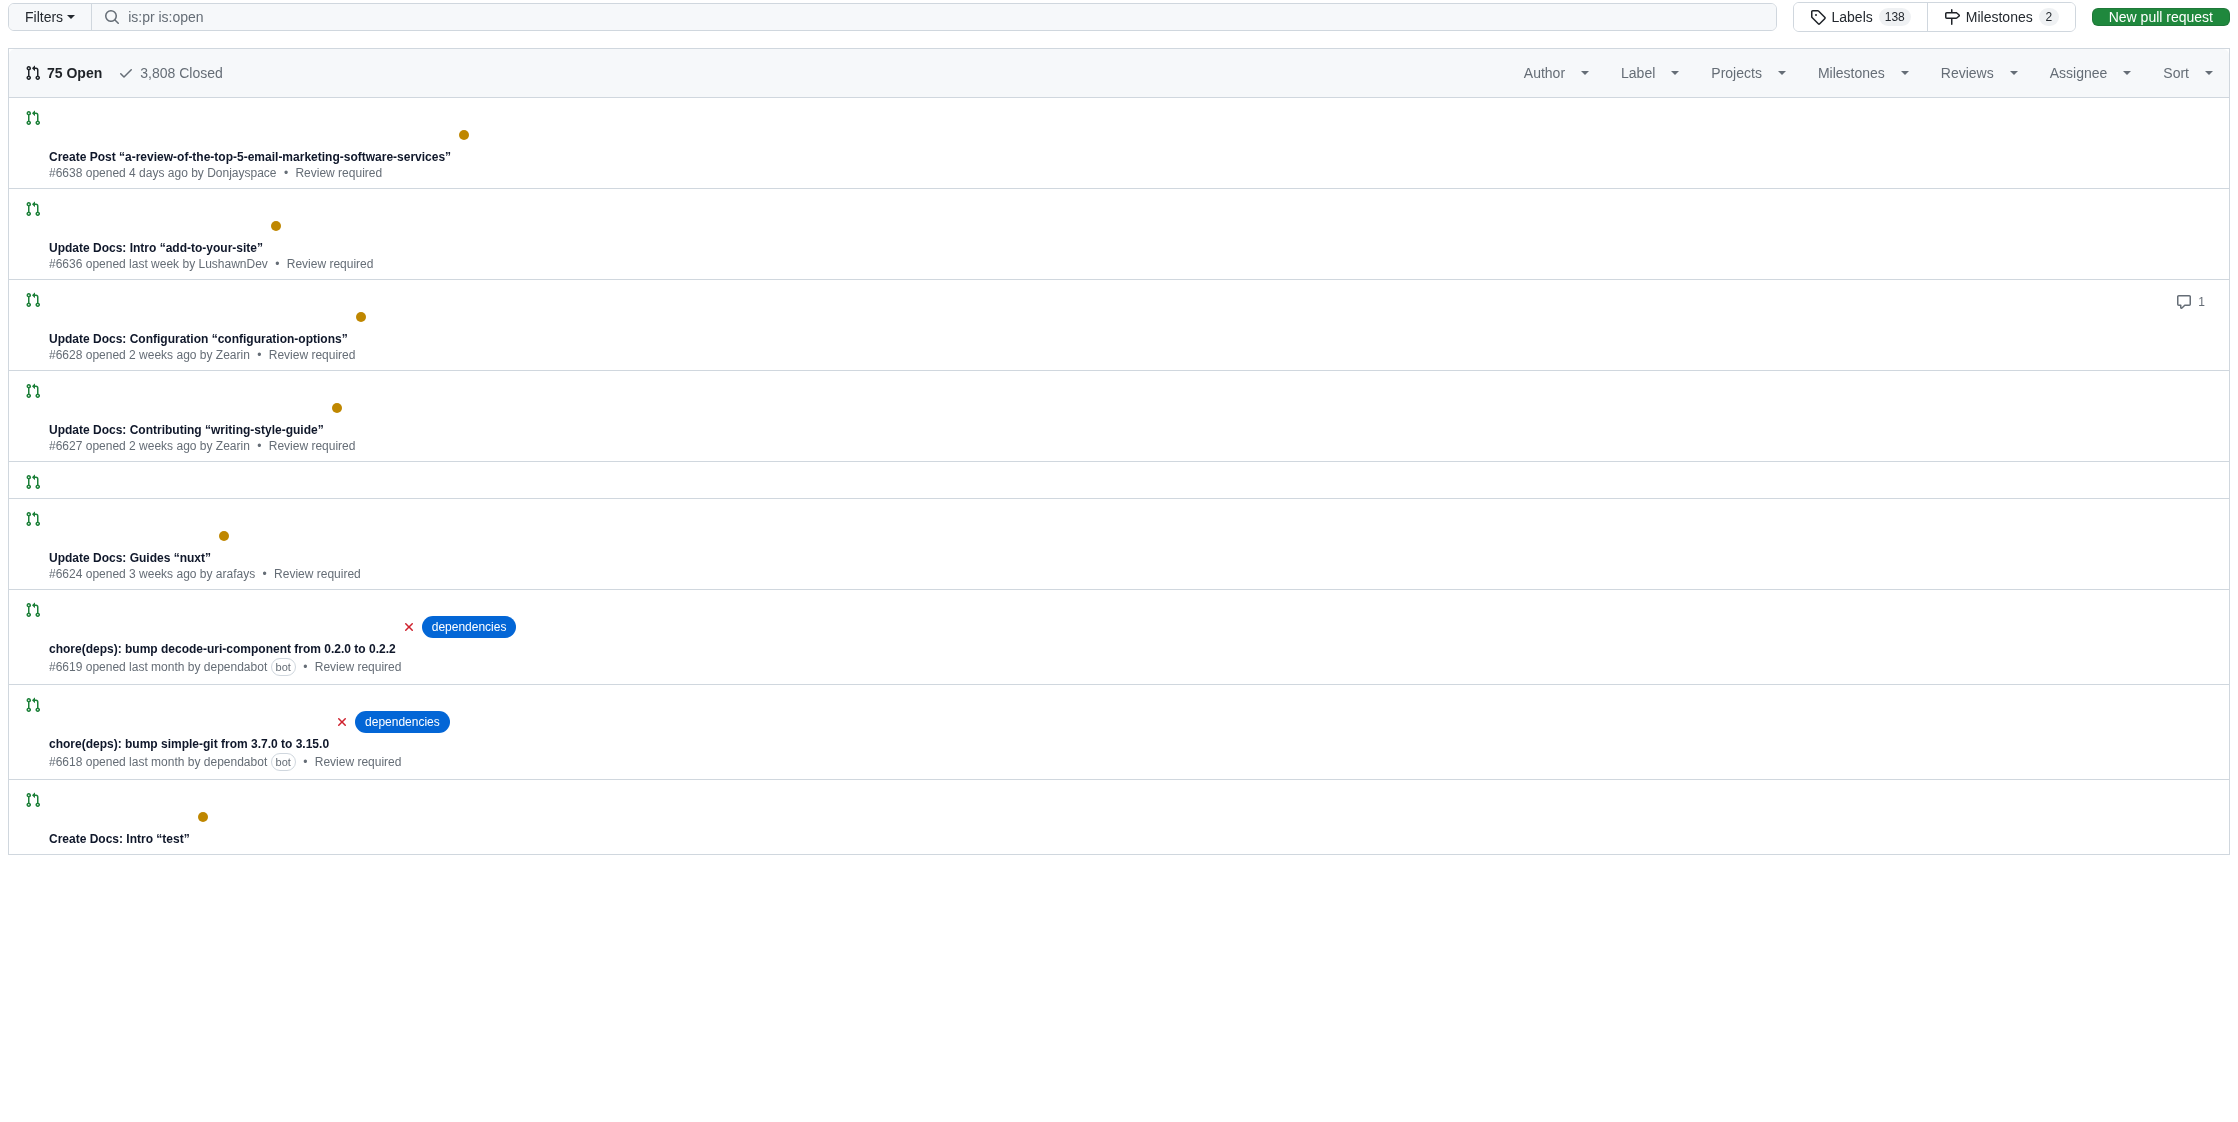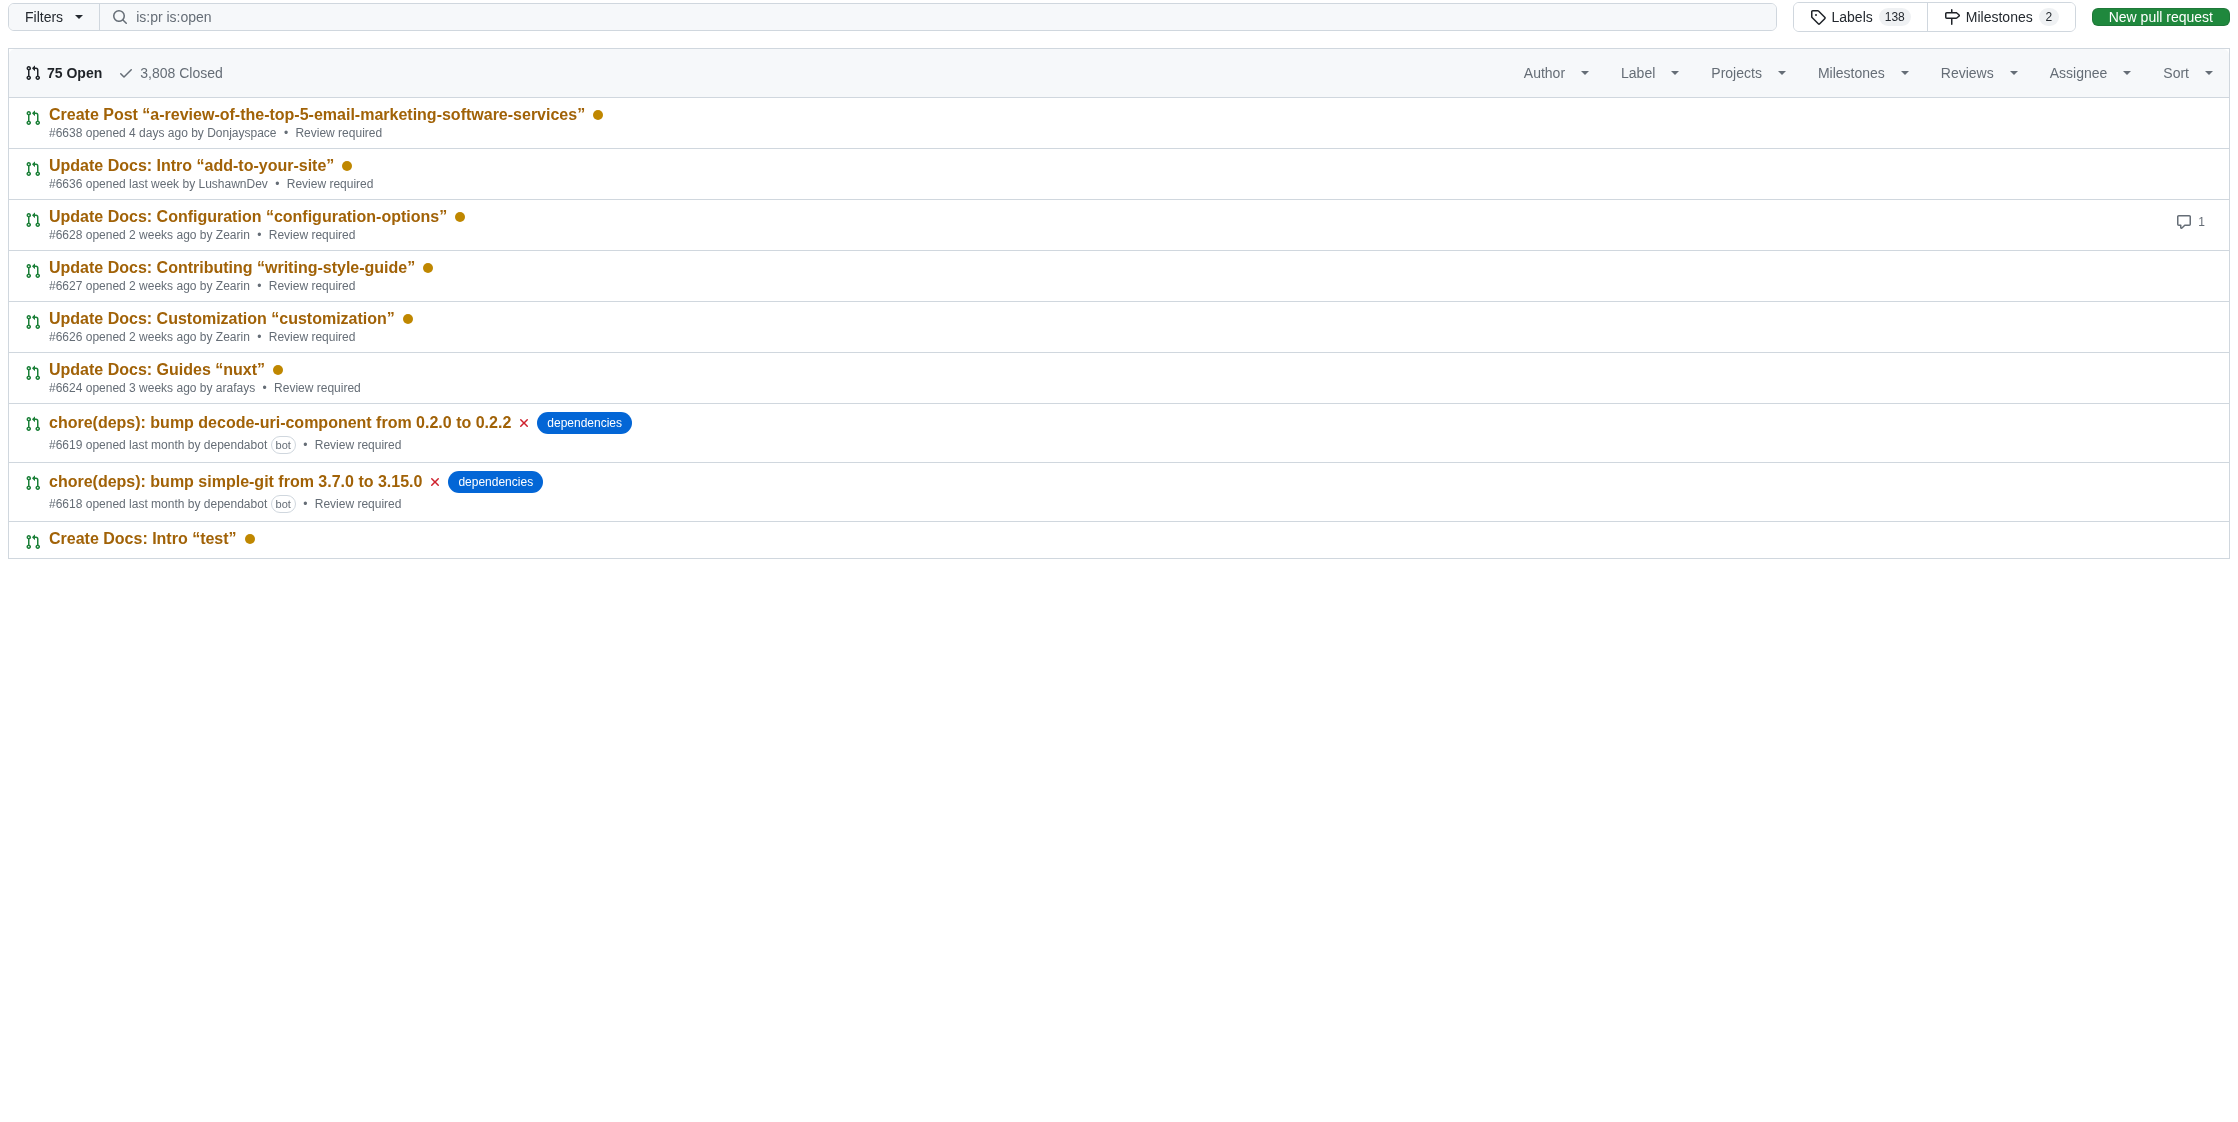--- a/index.html
+++ b/index.html
@@ -20,21 +20,21 @@
     .filter-search-group {
       display: flex;
       flex: 1;
       border: 1px solid #d0d7de;
       border-radius: 6px;
       overflow: hidden;
     }
     .filters-btn {
       display: flex;
       align-items: center;
-      gap: 12px;
+      gap: 4px;
       padding: 5px 16px;
       background: #f6f8fa;
       border: none;
       border-right: 1px solid #d0d7de;
       cursor: pointer;
       font-size: 14px;
       font-weight: 500;
       color: #24292f;
     }
     .search-container {
@@ -124,22 +124,22 @@
     }
     .row {
       display: flex; align-items: flex-start; gap: 8px;
       padding: 8px 16px; border-bottom: 1px solid #d0d7de;
     }
     .row:last-child { border-bottom: none; }
     .row-icon { flex-shrink: 0; margin-top: 4px; }
     .row-content { flex: 1; }
     .row-title-line { display: flex; align-items: center; gap: 6px; flex-wrap: wrap; }
     .row-title {
-      font-size: 16px; font-weight: 600; color: #a16207;
-      text-decoration: none; cursor: pointer;
+      font-size: 12px; font-weight: 600; color: #0f172a;
+      text-decoration: none; cursor: pointer; margin-top: 44px;
     }
     .status-dot {
       display: inline-flex; align-items: center; justify-content: center;
       width: 14px; height: 14px;
     }
     .label-pill {
       display: inline-block;
       padding: 0 10px;
       font-size: 12px;
       font-weight: 500;
@@ -322,31 +322,20 @@
               </svg>
             </span>
           </div>
           <div class="row-meta"><span>#6627</span> <span>opened 2 weeks ago by</span> <a>Zearin</a> <span class="sep">•</span> <span>Review required</span></div>
         </div>
       </div>
       <div class="row">
         <div class="row-icon"><svg width="16" height="16" viewBox="0 0 16 16" fill="#1a7f37">
             <path d="M1.5 3.25a2.25 2.25 0 1 1 3 2.122v5.256a2.251 2.251 0 1 1-1.5 0V5.372A2.25 2.25 0 0 1 1.5 3.25Zm5.677-.177L9.573.677A.25.25 0 0 1 10 .854V2.5h1A2.5 2.5 0 0 1 13.5 5v5.628a2.251 2.251 0 1 1-1.5 0V5a1 1 0 0 0-1-1h-1v1.646a.25.25 0 0 1-.427.177L7.177 3.427a.25.25 0 0 1 0-.354ZM3.75 2.5a.75.75 0 1 0 0 1.5.75.75 0 0 0 0-1.5Zm0 9.5a.75.75 0 1 0 0 1.5.75.75 0 0 0 0-1.5Zm8.25.75a.75.75 0 1 0 1.5 0 .75.75 0 0 0-1.5 0Z"></path>
           </svg></div>
-        <div class="row-content">
-          <div class="row-title-line">
-            <a class="row-title">Update Docs: Customization “customization”</a> 
-            <span class="status-dot">
-              <svg width="10" height="10" viewBox="0 0 8 8">
-                <circle cx="4" cy="4" r="4" fill="#bf8700"></circle>
-              </svg>
-            </span>
-          </div>
-          <div class="row-meta"><span>#6626</span> <span>opened 2 weeks ago by</span> <a>Zearin</a> <span class="sep">•</span> <span>Review required</span></div>
-        </div>
       </div>
       <div class="row">
         <div class="row-icon"><svg width="16" height="16" viewBox="0 0 16 16" fill="#1a7f37">
             <path d="M1.5 3.25a2.25 2.25 0 1 1 3 2.122v5.256a2.251 2.251 0 1 1-1.5 0V5.372A2.25 2.25 0 0 1 1.5 3.25Zm5.677-.177L9.573.677A.25.25 0 0 1 10 .854V2.5h1A2.5 2.5 0 0 1 13.5 5v5.628a2.251 2.251 0 1 1-1.5 0V5a1 1 0 0 0-1-1h-1v1.646a.25.25 0 0 1-.427.177L7.177 3.427a.25.25 0 0 1 0-.354ZM3.75 2.5a.75.75 0 1 0 0 1.5.75.75 0 0 0 0-1.5Zm0 9.5a.75.75 0 1 0 0 1.5.75.75 0 0 0 0-1.5Zm8.25.75a.75.75 0 1 0 1.5 0 .75.75 0 0 0-1.5 0Z"></path>
           </svg></div>
         <div class="row-content">
           <div class="row-title-line">
             <a class="row-title">Update Docs: Guides “nuxt”</a> 
             <span class="status-dot">
               <svg width="10" height="10" viewBox="0 0 8 8">

